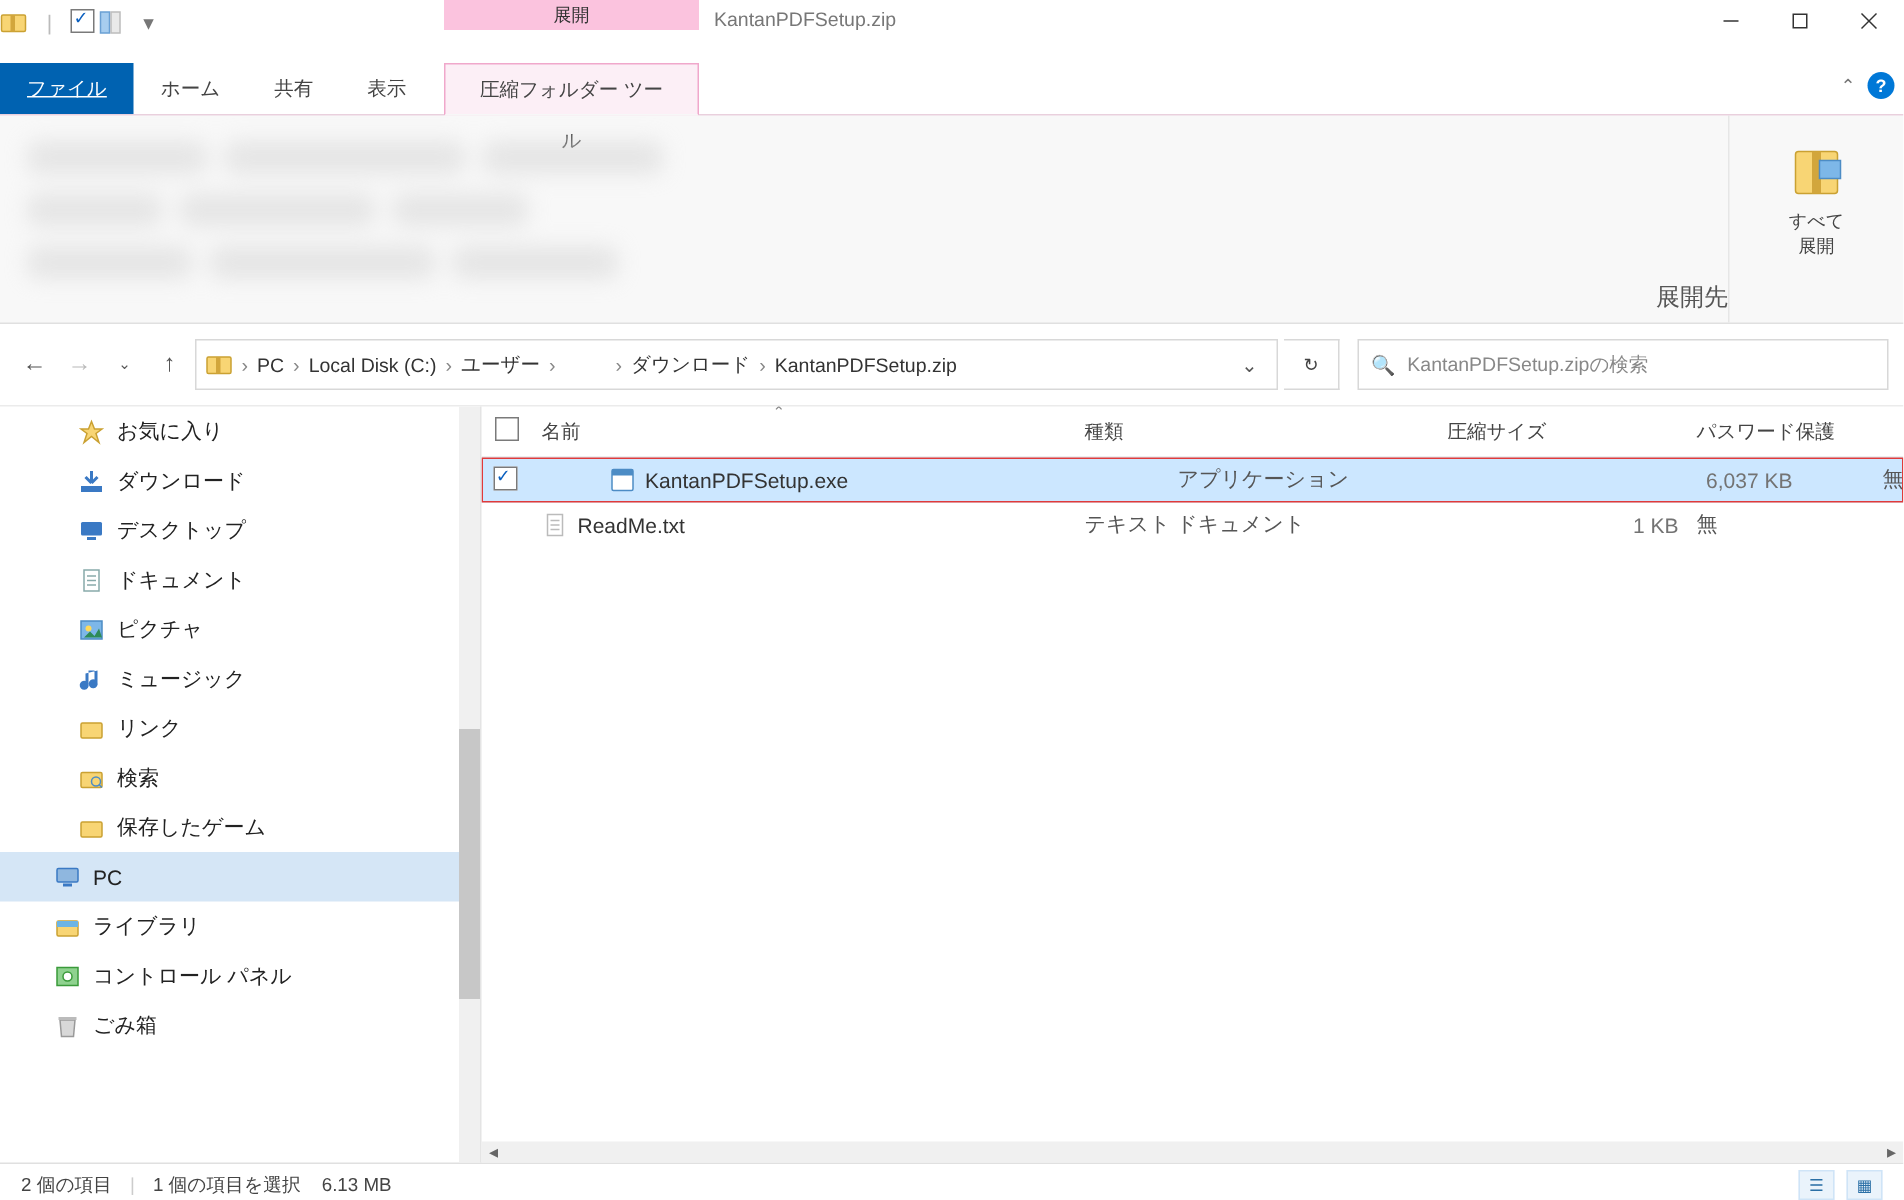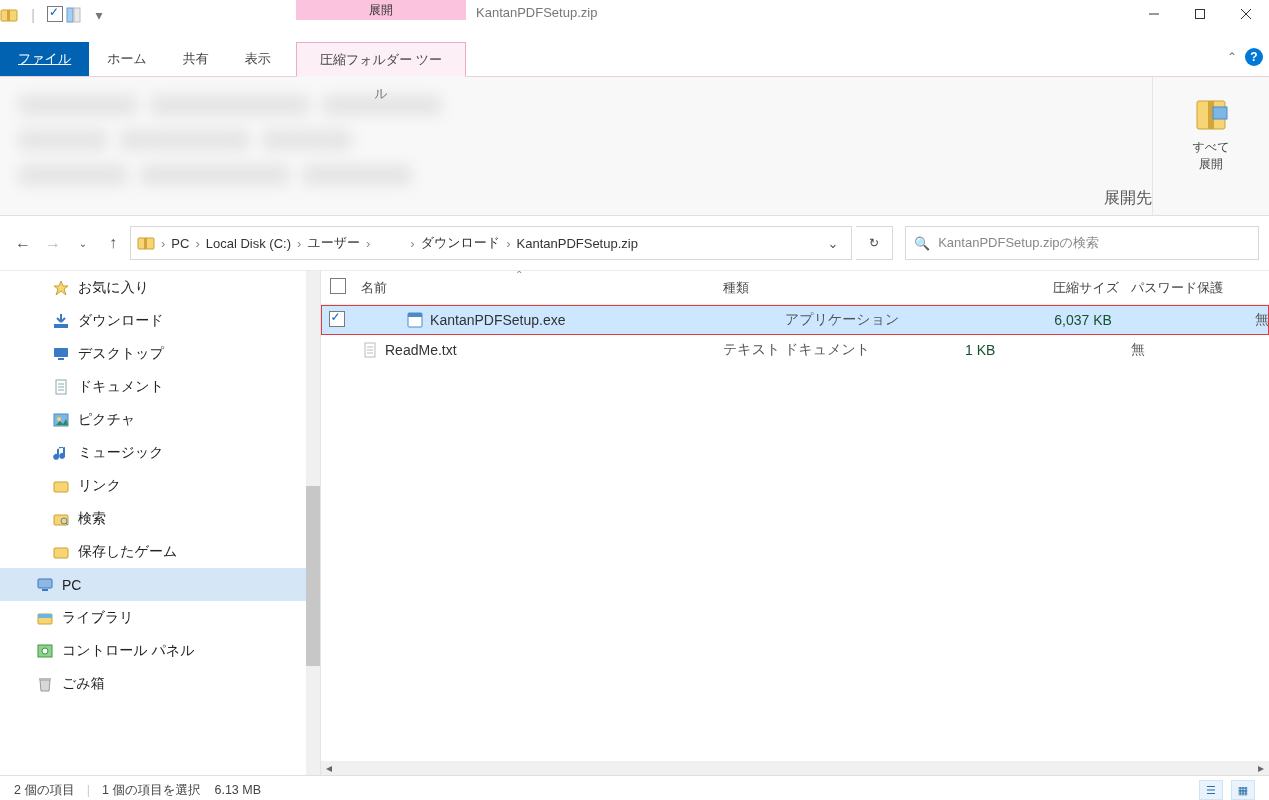--- a/index.html
+++ b/index.html
@@ -264,41 +264,41 @@
     height: 33px;
     display: flex;
     align-items: center;
     font-size: 13px;
     color: #444;
     border-bottom: 1px solid #eee;
   }
   .colhead .h-check { width: 34px; text-align:center; }
   .col-name   { width: 362px; padding-left: 6px; position:relative;}
   .col-type   { width: 242px; }
-  .col-size   { width: 154px; text-align: right; padding-right: 12px;}
+  .col-size   { width: 154px; padding-right: 12px;}
   .col-pwd    { flex:1; }
   .sort-caret {
     position:absolute;
     top:-10px;
     left: 160px;
     color:#888;
     font-size:10px;
   }
 
   .row {
     height: 30px;
     display: flex;
     align-items: center;
     font-size: 14px;
     color: #333;
   }
   .row .r-check { width: 34px; text-align:center; }
   .row .r-name  { width: 362px; display:flex; align-items:center; gap:6px; padding-left:6px;}
   .row .r-type  { width: 242px; color:#555; }
-  .row .r-size  { width: 154px; text-align:left; padding-right:12px; color:#14532d;}
+  .row .r-size  { width: 154px; text-align:right; padding-right:12px; color:#737373;}
   .row .r-pwd   { flex:1; color:#555;}
   .row.sel {
     background: #cce7ff;
     outline: 1px solid #e03a3a;
     outline-offset: -1px;
     gap: 48px;
   }
 
   .hscroll {
     position:absolute;

